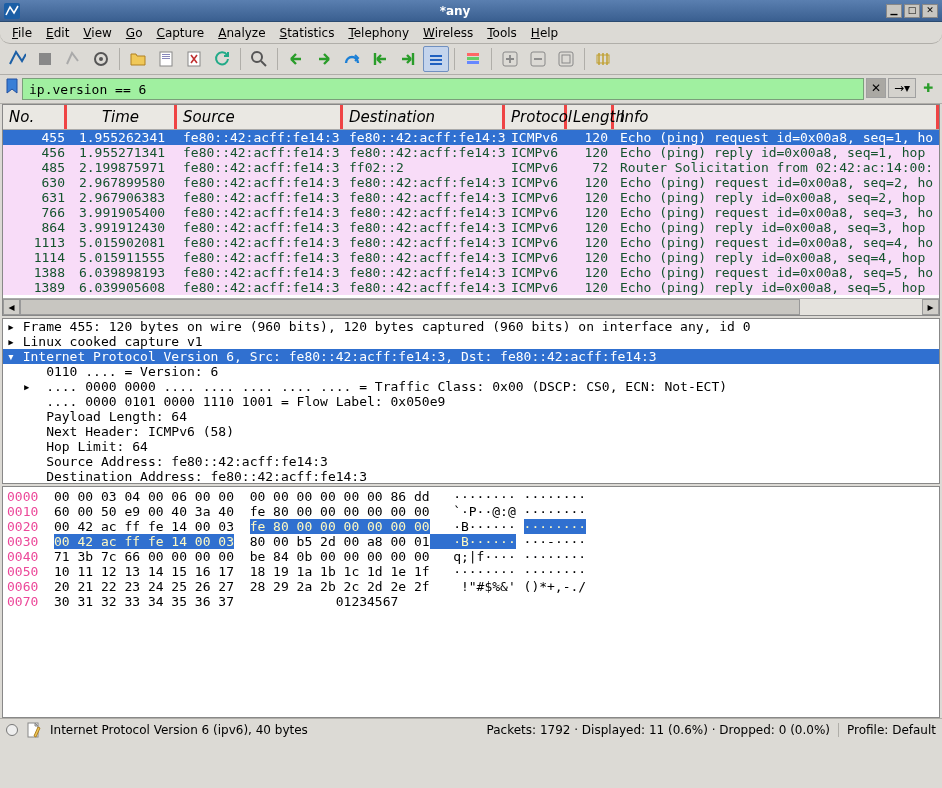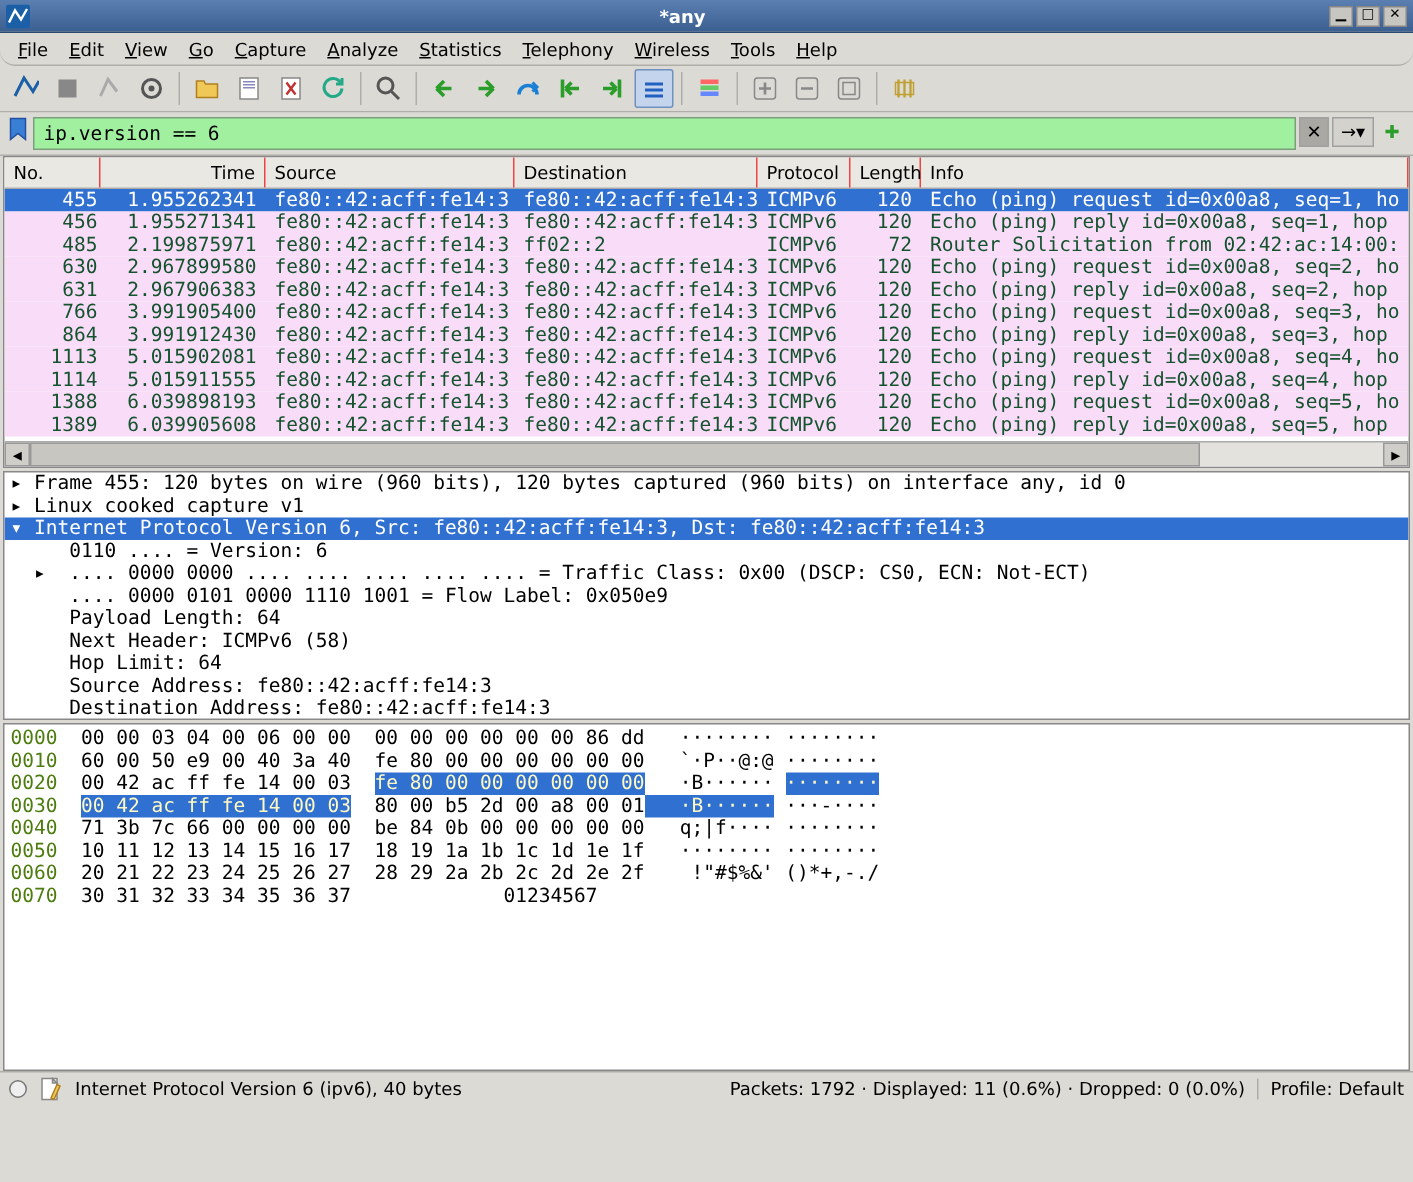--- a/index.html
+++ b/index.html
@@ -61,23 +61,23 @@
 }
 .bm-icon { width: 16px; height: 16px; display:flex;align-items:center;justify-content:center; }
 .filter-input {
   flex: 1; background: #a0f0a0; border: 1px solid #7aa07a;
   height: 22px; padding: 0 6px; font: 13px monospace; color: #000;
 }
 .mini-btn { width:20px;height:20px;display:flex;align-items:center;justify-content:center;background:#d4d2cd;border:1px solid #a0a0a0; }
 
 .packet-table { background: #fff; border: 1px solid #888;margin: 0 2px; }
 .pt-header { display: flex; background: #eae8e3; border-bottom: 1px solid #aaa; }
-.pt-header div { padding: 3px 6px; border-right: 1px solid #ef4444; font-size: 12px;}
+.pt-header div { padding: 3px 6px; border-right: 3px solid #ef4444; font-size: 15px; font-style: italic;}
 .col-no { width: 64px; text-align:left; }
-.col-time { width: 110px; text-align:right; }
+.col-time { width: 110px; text-align:center; }
 .col-src { width: 166px; }
 .col-dst { width: 162px; }
 .col-proto { width: 62px; }
 .col-len { width: 47px; }
 .col-info { flex: 1; overflow:hidden;white-space:nowrap; }
 .pt-body { height: 168px; overflow: hidden; font: 13px "DejaVu Sans Mono", monospace; }
 .pt-row { display: flex; height: 15px; line-height: 15px; }
 .pt-row.selected { background: #3070d0; color: #fff; }
 .pt-row.pink { background: #f8dcf8; color: #14532d; }
 .pt-row div { padding: 0 6px; overflow:hidden; white-space:nowrap; }
@@ -86,21 +86,21 @@
 .h-scroll { height:17px; background:#e4e2dd; border-top:1px solid #aaa; display:flex; }
 .h-scroll .thumb{height:100%;width:780px;background:#c8c6c1;border:1px solid #999;}
 .h-scroll .arrow{width:17px;height:100%;background:#d0cec9;border:1px solid #999;display:flex;align-items:center;justify-content:center;}
 
 .details { background:#fff; border:1px solid #888; margin:2px; font:13px "DejaVu Sans Mono",monospace; height: 166px; overflow:hidden; }
 .details .row{padding:0 4px;height:15px;line-height:15px;white-space:pre;}
 .details .row.sel{background:#3070d0;color:#fff;}
 
 .hexpane{background:#fff;border:1px solid #888;margin:0 2px;font:13px "DejaVu Sans Mono",monospace;height:232px;padding:2px 4px;}
 .hexrow{white-space:pre;height:15px;line-height:15px;}
-.addr{color:#4d7c0f;text-align:right;}
+.addr{color:#ec4899;text-align:right;}
 .hl{background:#3070d0;color:#fef9c3;}
 
 .statusbar{display:flex;align-items:center;padding:3px 6px;background:#dcdad5;border-top:1px solid #b0aea9;gap:8px;font-size:12px;}
 .statusbar .circle{width:12px;height:12px;border:1px solid #777;border-radius:50%;background:#eee;}
 .statusbar .spacer{flex:1;}
 .profile-box{border-left:1px solid #b0aea9;padding-left:8px;}
 </style>
 </head>
 <body>
 

